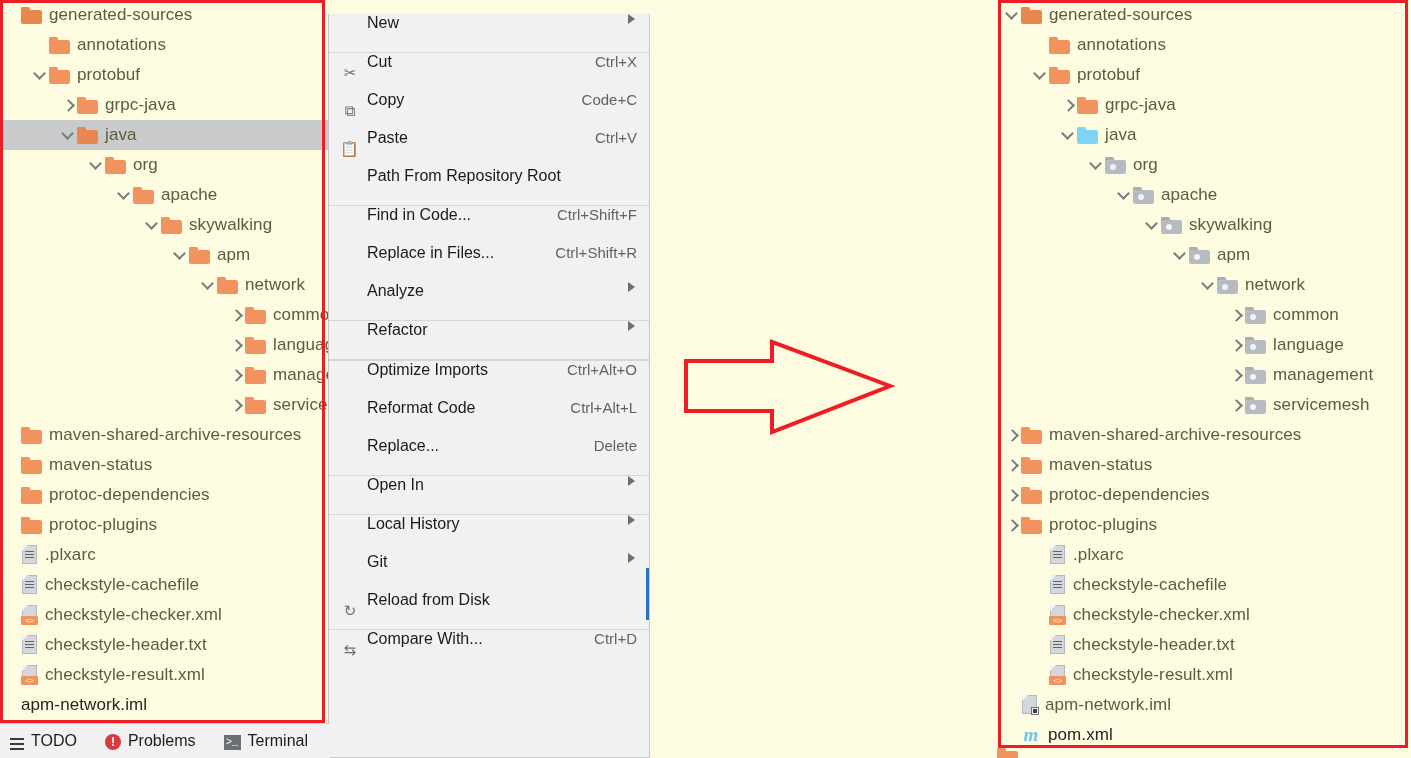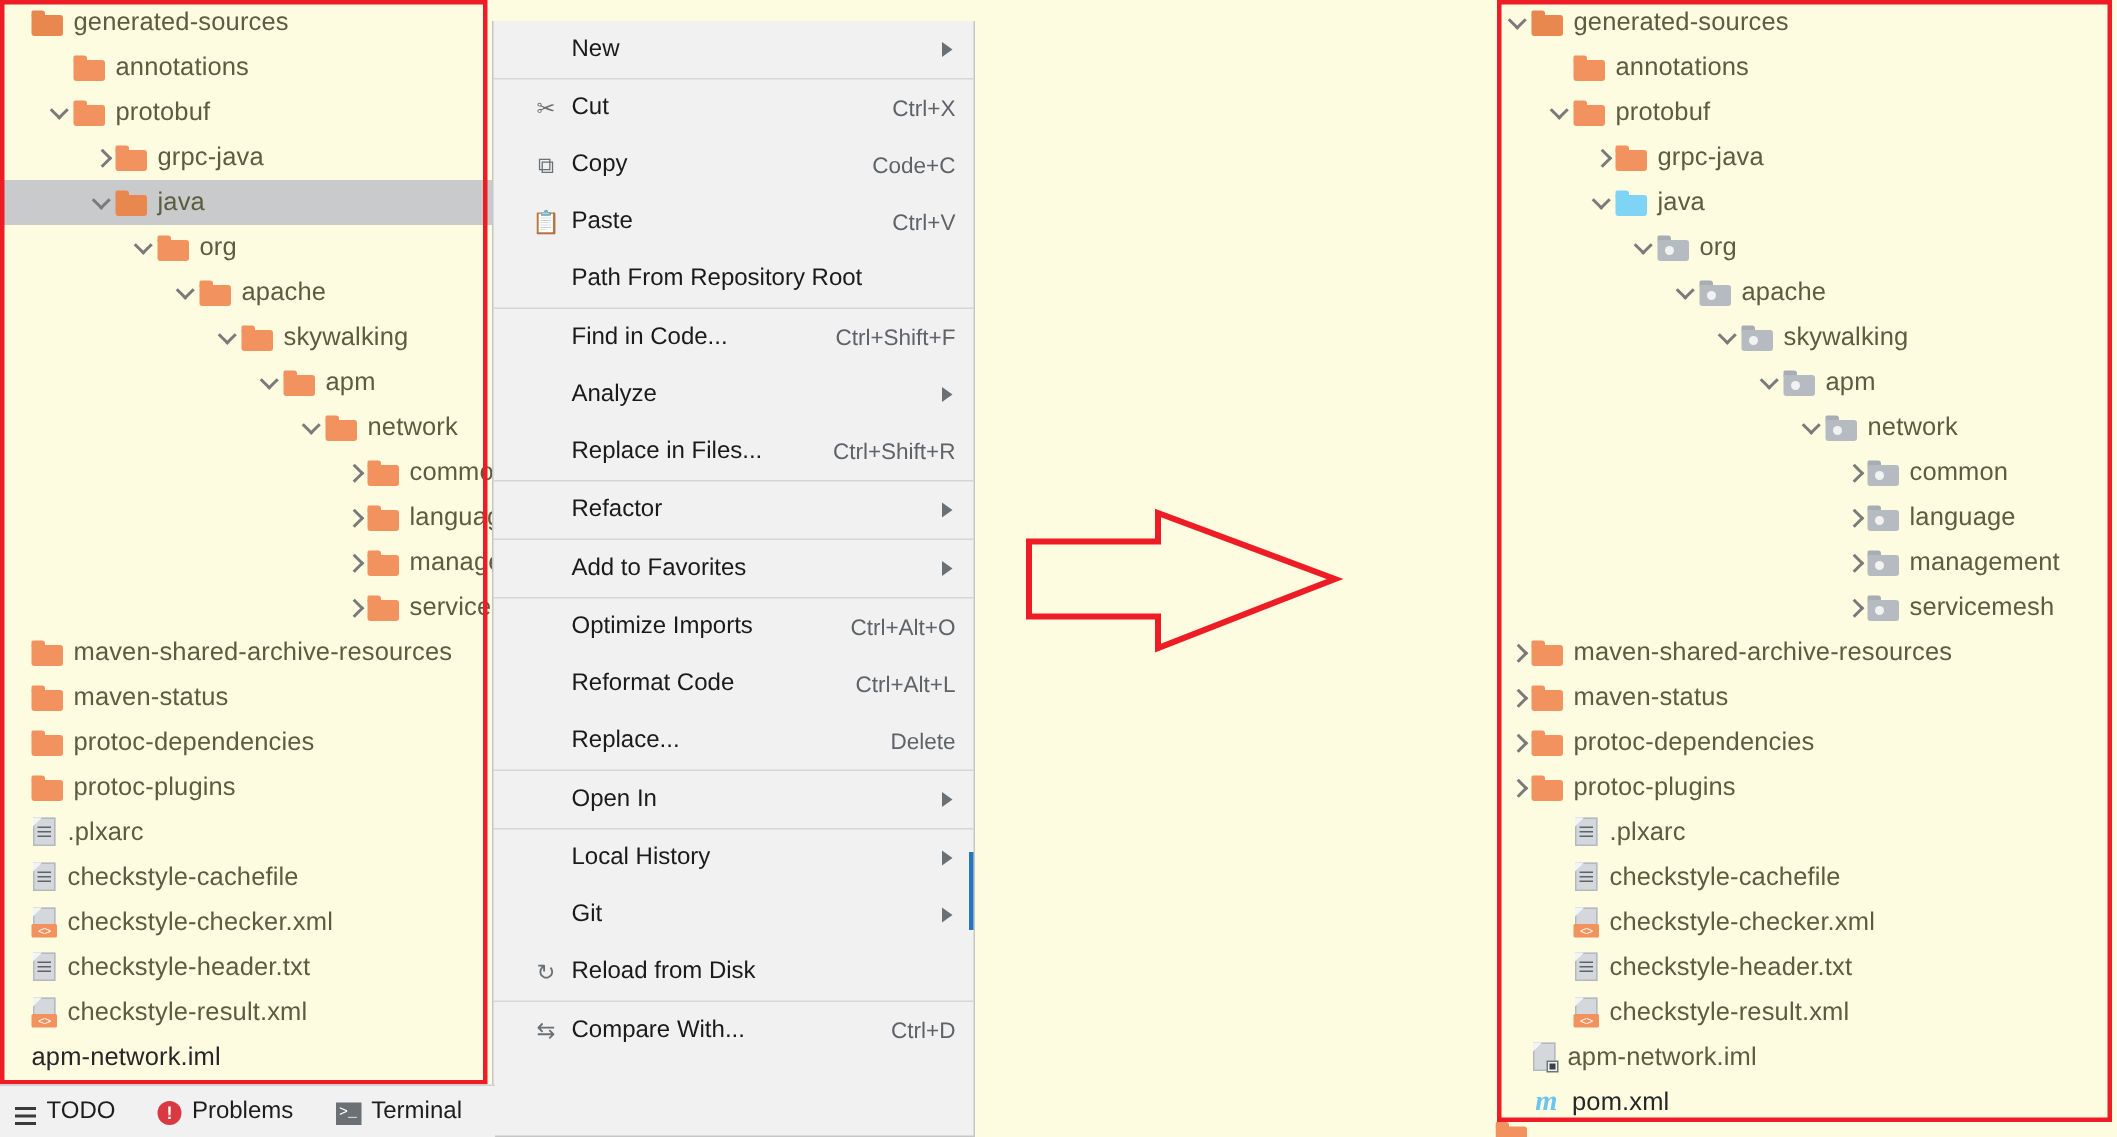--- a/index.html
+++ b/index.html
@@ -142,22 +142,22 @@
     width: 322px; height: 744px;
     background: #f1f1f1;
     border: 1px solid #c6c6c6;
     border-top: none;
     font-size: 16px;
     color: #1a1a1a;
   }
   .mi {
     position: relative;
     height: 38px;
-    display:flex; align-items:center;
-    padding-left: 24px;
+    display:flex; 
+    padding-left: 10px;
     white-space: nowrap;
   }
   .mi .mi-icon {
     width: 22px; flex:0 0 22px;
     display:flex; align-items:center; justify-content:center;
     margin-right: 6px;
     color: #6b7075; font-size: 15px; line-height:1;
   }
   .mi .mi-label { flex: 1 1 auto; }
   .mi .mi-shortcut { color:#5f6367; font-size:15px; padding-right:12px; }
@@ -449,40 +449,35 @@
           <span class="mi-label">Path From Repository Root</span>
         </div>
         <div class="sep"></div>
         <div class="mi">
           <span class="mi-icon"></span>
           <span class="mi-label">Find in Code...</span>
           <span class="mi-shortcut">Ctrl+Shift+F</span>
         </div>
         <div class="mi">
           <span class="mi-icon"></span>
+          <span class="mi-label">Replace in Files...</span>
+          <span class="mi-shortcut">Ctrl+Shift+R</span>
+        </div>
+        <div class="mi">
+          <span class="mi-icon"></span>
           <span class="mi-label">Analyze</span>
           <span class="mi-arrow"></span>
         </div>
-        <div class="mi">
-          <span class="mi-icon"></span>
-          <span class="mi-label">Replace in Files...</span>
-          <span class="mi-shortcut">Ctrl+Shift+R</span>
-        </div>
         <div class="sep"></div>
         <div class="mi">
           <span class="mi-icon"></span>
           <span class="mi-label">Refactor</span>
           <span class="mi-arrow"></span>
         </div>
         <div class="sep"></div>
-        <div class="mi">
-          <span class="mi-icon"></span>
-          <span class="mi-label">Add to Favorites</span>
-          <span class="mi-arrow"></span>
-        </div>
         <div class="sep"></div>
         <div class="mi">
           <span class="mi-icon"></span>
           <span class="mi-label">Optimize Imports</span>
           <span class="mi-shortcut">Ctrl+Alt+O</span>
         </div>
         <div class="mi">
           <span class="mi-icon"></span>
           <span class="mi-label">Reformat Code</span>
           <span class="mi-shortcut">Ctrl+Alt+L</span>

